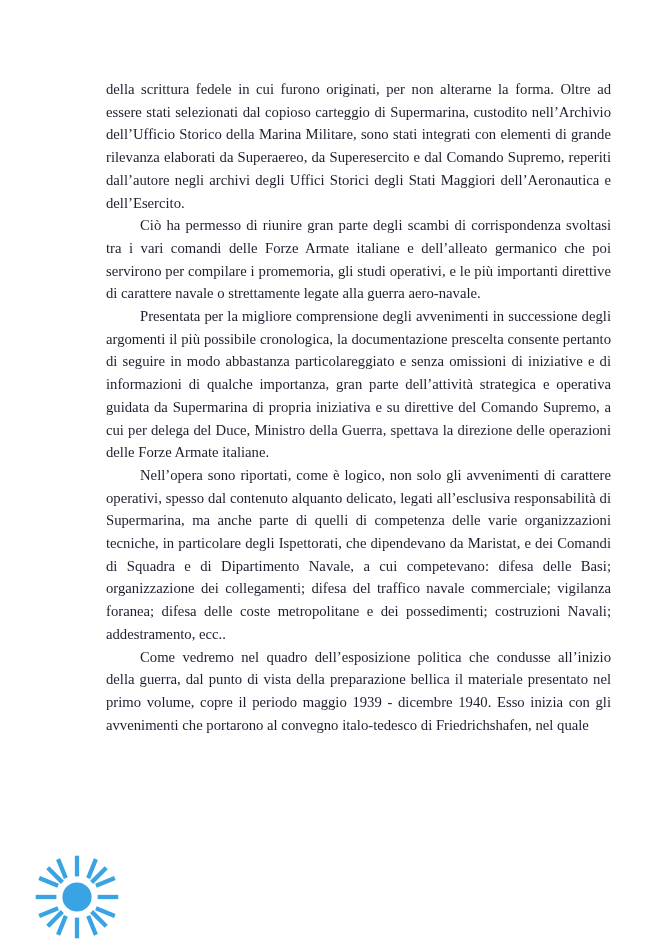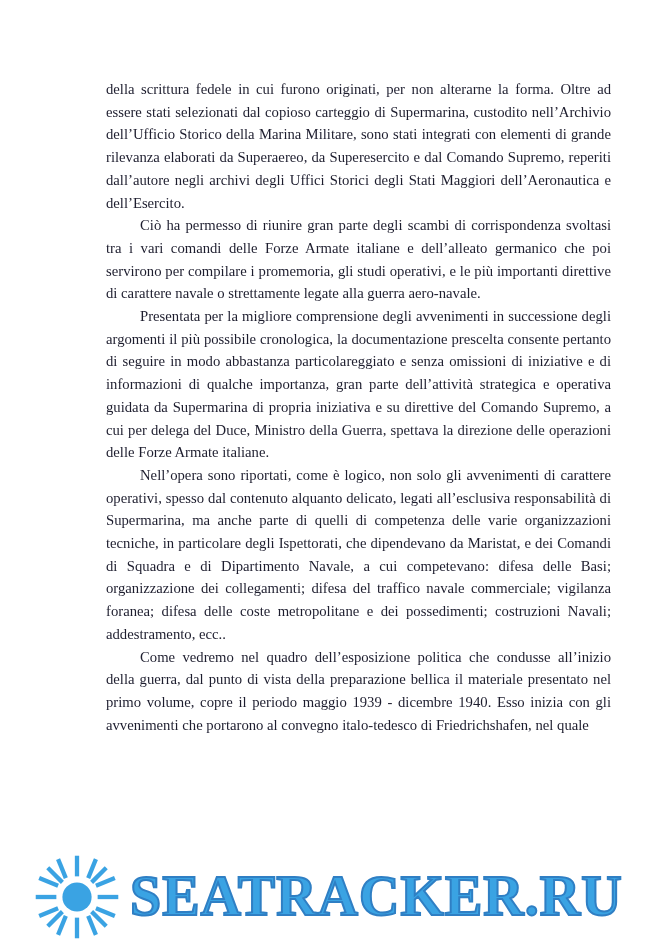--- a/index.html
+++ b/index.html
@@ -98,16 +98,15 @@
           <line x1="63" y1="72" x2="72" y2="94"></line>
           <line x1="72" y1="6" x2="63" y2="28"></line>
           <line x1="37" y1="72" x2="28" y2="94"></line>
           <line x1="6" y1="28" x2="28" y2="37"></line>
           <line x1="72" y1="63" x2="94" y2="72"></line>
           <line x1="6" y1="72" x2="28" y2="63"></line>
           <line x1="72" y1="37" x2="94" y2="28"></line>
         </g>
       </g>
     </svg>
-    <div class="wm-text">SEATRACKER.RU</div>
   </div>
 
 </div>
 
 </body></html>

